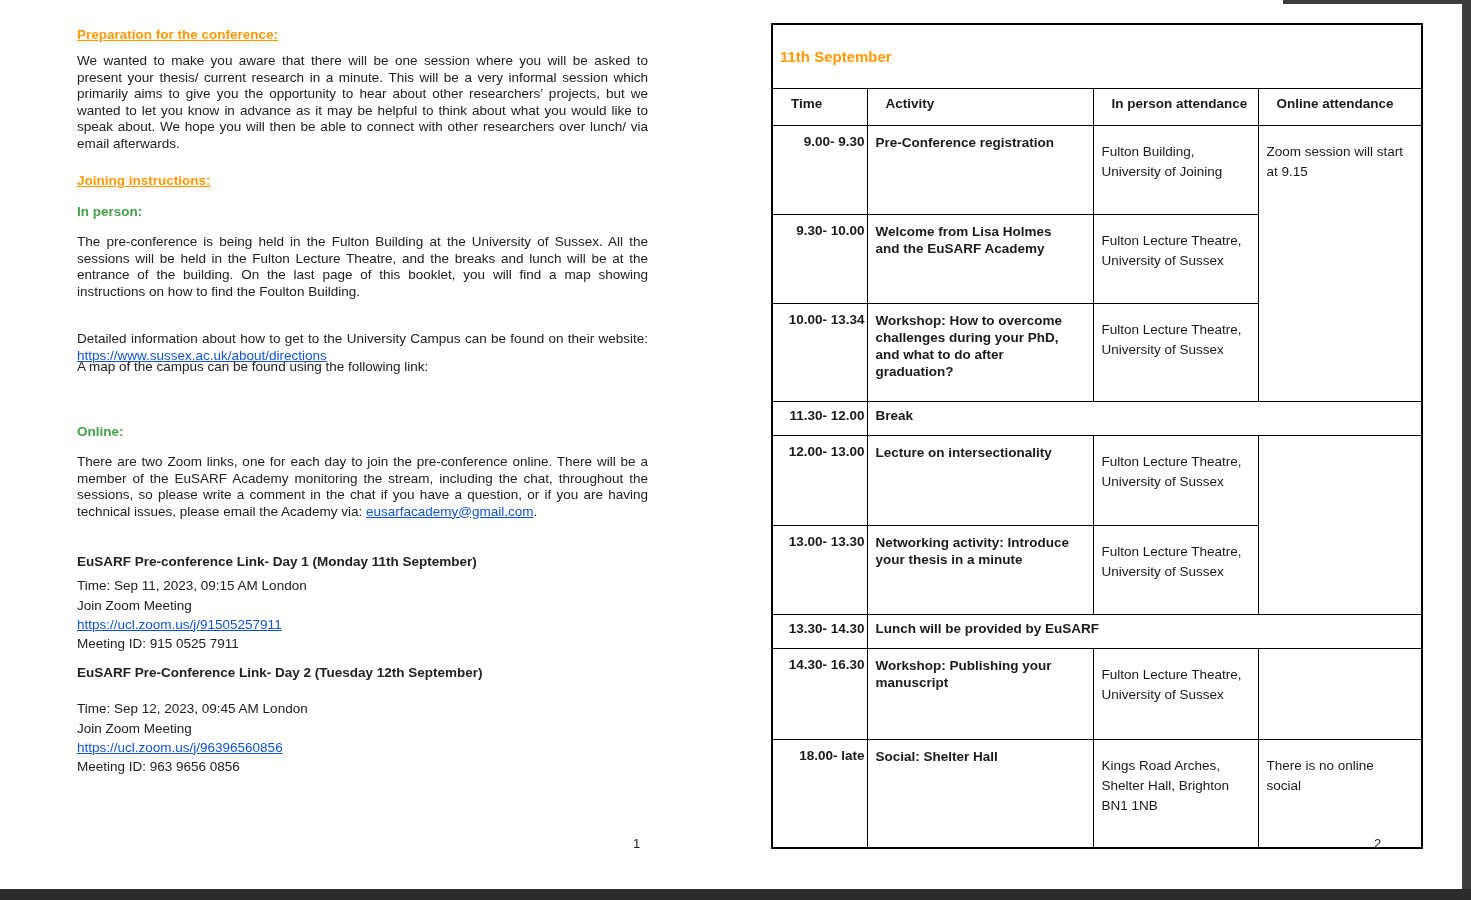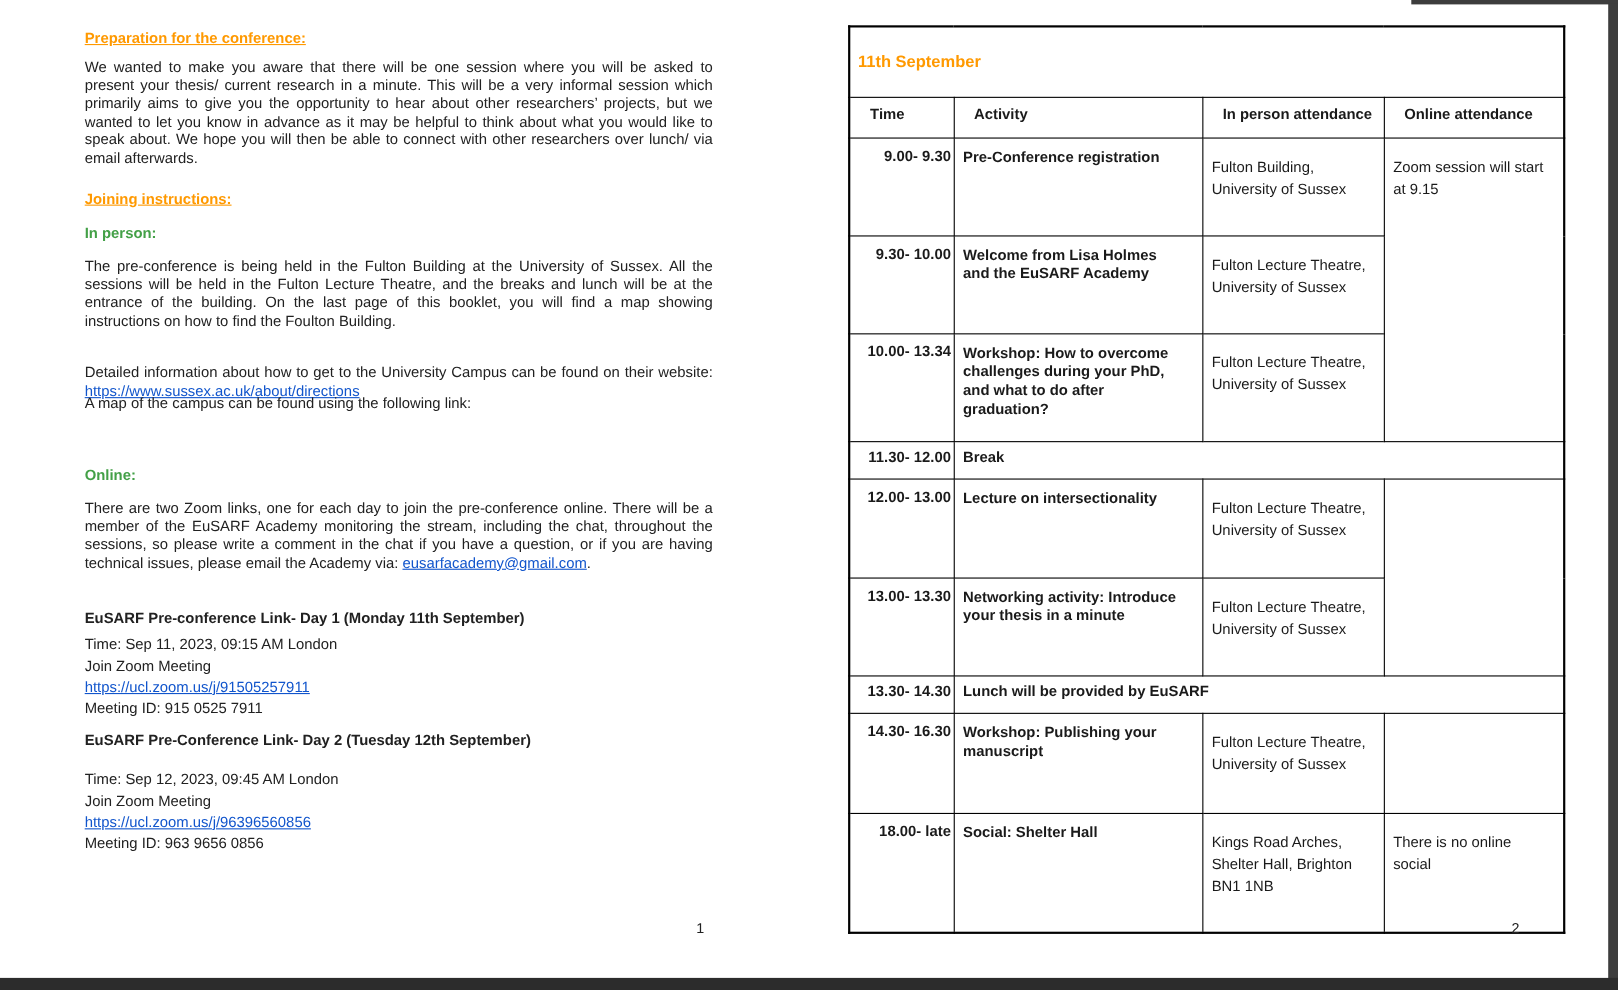--- a/index.html
+++ b/index.html
@@ -105,21 +105,21 @@
   <tr>
     <td class="hdr">Time</td>
     <td class="hdr">Activity</td>
     <td class="hdr">In person attendance</td>
     <td class="hdr">Online attendance</td>
   </tr>
   <tr class="r-reg">
     <td class="time">9.00- 9.30</td>
     <td class="act">Pre-Conference registration</td>
     <td class="loc">Fulton Building,
-University of Sussex</td>
+University of Joining</td>
     <td class="onl" rowspan="3">Zoom session will start
 at 9.15</td>
   </tr>
   <tr class="r-wel">
     <td class="time">9.30- 10.00</td>
     <td class="act">Welcome from Lisa Holmes
 and the EuSARF Academy</td>
     <td class="loc">Fulton Lecture Theatre,
 University of Sussex</td>
   </tr>

